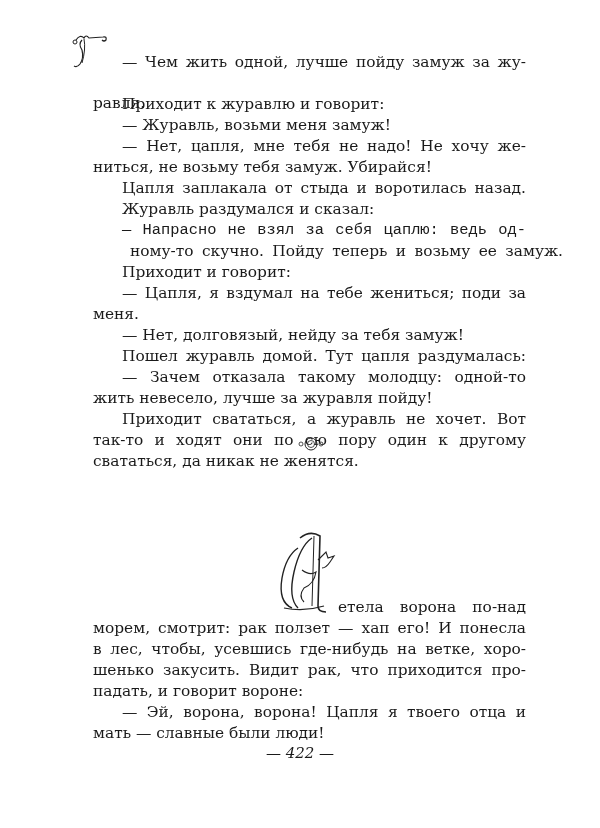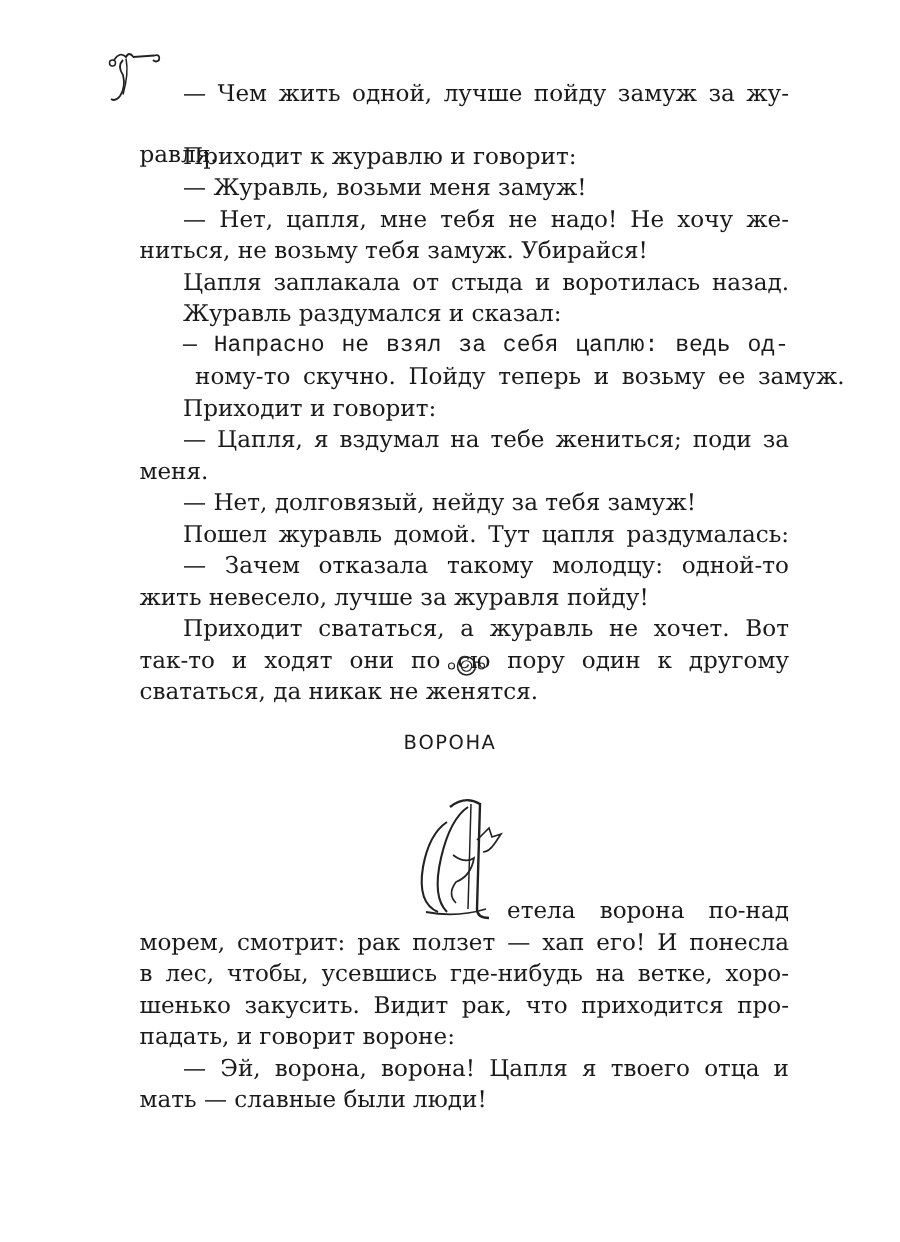--- a/index.html
+++ b/index.html
@@ -59,21 +59,20 @@
       <div class="line full last" style="top: 399px;">свататься, да никак не женятся.</div>
     </div>
 
   <svg class="ornament" width="28" height="16" viewBox="0 0 28 16">
     <circle cx="14" cy="8" r="6" fill="none" stroke="#222" stroke-width="1"></circle>
     <circle cx="14" cy="8" r="3.5" fill="none" stroke="#222" stroke-width="0.8"></circle>
     <circle cx="4" cy="8" r="2" fill="none" stroke="#222" stroke-width="0.8"></circle>
     <circle cx="24" cy="8" r="2" fill="none" stroke="#222" stroke-width="0.8"></circle>
   </svg>
 
-  <div class="title" style="top:487px;">ВОРОНА</div>
 
   <svg class="dropcap-l" width="66" height="84" viewBox="0 0 66 84">
     <path d="M20 78 q-14 -6 -10 -30 q4 -22 16 -30" fill="none" stroke="#222" stroke-width="1.4"></path>
     <path d="M26 78 q-10 -10 -4 -36 q6 -26 18 -34" fill="none" stroke="#222" stroke-width="1.4"></path>
     <path d="M28 8 q10 -8 20 -2 l-2 70 q0 6 8 6" fill="none" stroke="#222" stroke-width="1.6"></path>
     <path d="M42 6 l-2 70" fill="none" stroke="#222" stroke-width="1"></path>
     <path d="M46 30 l8 -8 l2 6 l6 -2 l-4 6 q-4 6 -8 6" fill="none" stroke="#222" stroke-width="1.1"></path>
     <path d="M30 40 q8 6 14 2 q-2 12 -12 16 q-6 8 0 14" fill="none" stroke="#222" stroke-width="1.1"></path>
     <path d="M12 78 q20 4 40 -2" fill="none" stroke="#222" stroke-width="1.2"></path>
   </svg>
@@ -86,13 +85,14 @@
 
   <div class="text" id="story2" style="top:618px;">
       <div class="line full" style="top: 0px;">морем, смотрит: рак ползет — хап его! И понесла</div>
       <div class="line full" style="top: 21px;">в лес, чтобы, усевшись где-нибудь на ветке, хоро-</div>
       <div class="line full" style="top: 42px;">шенько закусить. Видит рак, что приходится про-</div>
       <div class="line full last" style="top: 63px;">падать, и говорит вороне:</div>
       <div class="line full indent" style="top: 84px; width: 404px;">— Эй, ворона, ворона! Цапля я твоего отца и</div>
       <div class="line full last" style="top: 105px;">мать — славные были люди!</div>
     </div>
 
+  <div class="pagenum">— 422 —</div>
 </div>
 
 </body></html>

